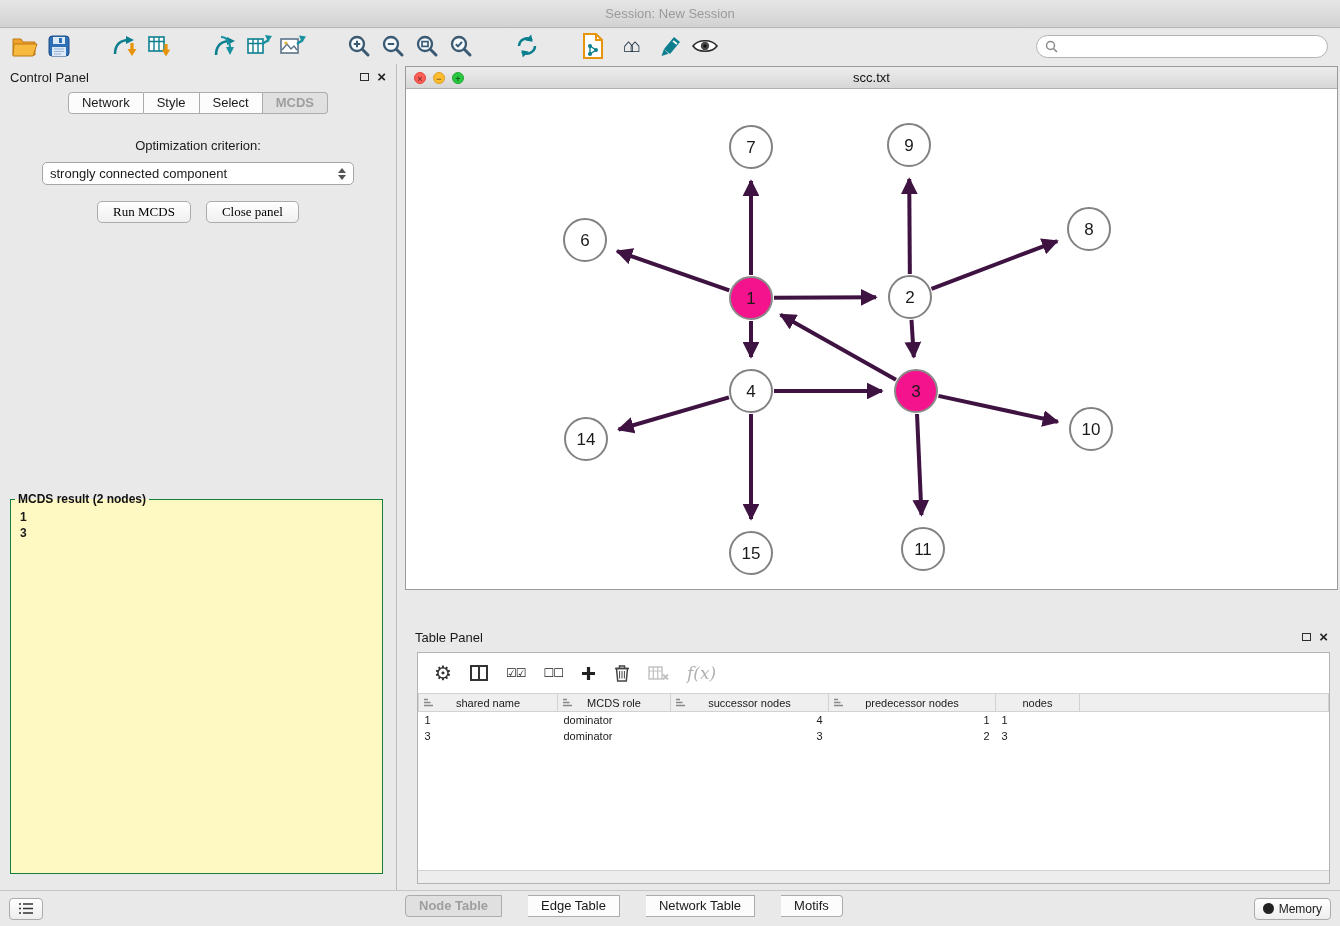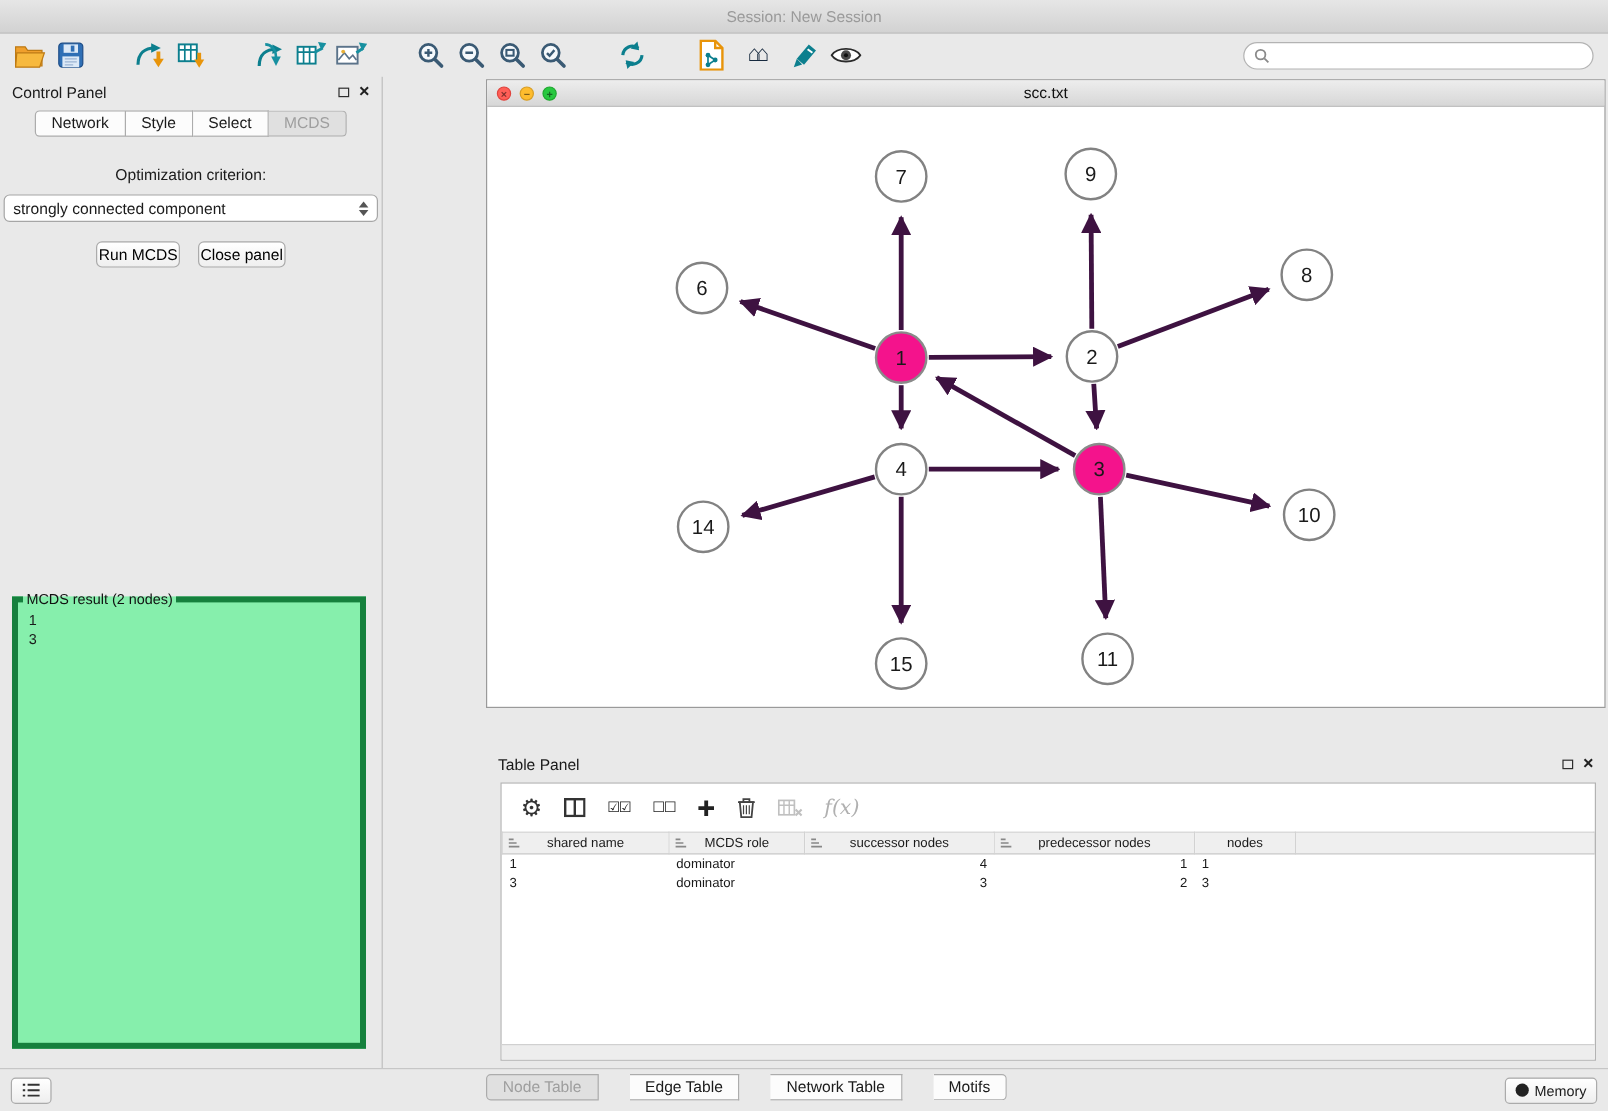--- a/index.html
+++ b/index.html
@@ -34,57 +34,57 @@
     margin-left:auto; margin-right:12px; width:292px; height:23px;
     background:#fff; border:1px solid #b3b3b3; border-radius:12px;
     display:flex; align-items:center; padding:0 8px; gap:5px;
   }
   .search-box input {
     flex:1; border:none; outline:none; background:transparent; font-size:12px;
     font-family:"Liberation Sans",sans-serif;
   }
   
   .control-panel {
-    position:absolute; left:0; top:64px; width:319px; height:826px;
+    position:absolute; left:0; top:64px; width:397px; height:826px;
     border-right:1px solid #bdbdbd;
   }
   .panel-header {
     height:26px; display:flex; align-items:center; padding:0 10px;
     font-size:13px;
   }
   .panel-header .hicons { margin-left:auto; display:flex; align-items:center; gap:8px; }
   .float-box { width:9px; height:8px; border:1.6px solid #2d2d2d; display:inline-block; }
   .close-x { font-size:15px; font-weight:bold; color:#222; line-height:10px; }
   .seg { display:flex; width:fit-content; }
   .seg .tab {
     background:#fcfcfc; border:1px solid #acacac; border-left:none;
     padding:2px 13px 3px; font-size:13px; color:#1a1a1a; cursor:default; white-space:nowrap;
   }
   .seg .tab:first-child { border-left:1px solid #acacac; border-radius:4px 0 0 4px; }
   .seg .tab:last-child { border-radius:0 4px 4px 0; }
-  .seg .tab.active { background:#e0e0e0; color:#9e9e9e; }
+  .seg .tab.active { background:#e0e0e0; color:#9e9e9e;font-weight:bold; }
   .cp-tabs { margin:2px auto 16px; }
   .opt-label { text-align:center; margin-top:24px; font-size:13px; }
   .dropdown {
     margin:9px auto 16px; width:312px; height:23px; background:#fff;
     border:1px solid #a6a6a6; border-radius:5px;
     display:flex; align-items:center; padding:0 7px; font-size:13px;
   }
   .dd-arrows { margin-left:auto; display:flex; flex-direction:column; align-items:center; gap:2px; }
   .dd-arrows i { display:block; width:0; height:0; border-left:4px solid transparent; border-right:4px solid transparent; }
   .dd-up { border-bottom:5px solid #555; }
   .dd-down { border-top:5px solid #555; }
   .cp-buttons { display:flex; justify-content:center; gap:15px; margin-top:13px; }
   .cp-buttons button {
-    height:22px; padding:0 1px; font-size:13px; font-family:Liberation Sans, sans-serif;
+    height:22px; padding:0 15px; font-size:13px; font-family:Liberation Serif, serif;
     background:linear-gradient(#ffffff,#efefef); border:1px solid #ababab; border-radius:5px;
   }
   .result-box {
     position:absolute; left:10px; right:13px; top:428px; bottom:16px;
-    background:#86efac; border:5px solid #15803d;
+    background:#fef9c3; border:1px solid #15803d;font-weight:bold;
   }
   .result-box legend { font-size:12px; padding:0 3px; margin-left:4px; color:#111; }
   .result-lines { padding:3px 9px; font-size:12px; line-height:16px; }
   
   .network-window {
     position:absolute; left:405px; top:66px; width:933px; height:524px;
     background:#fff; border:1px solid #9a9a9a;
   }
   .nw-titlebar {
     position:relative; height:22px; background:linear-gradient(#ededed,#d7d7d7);

